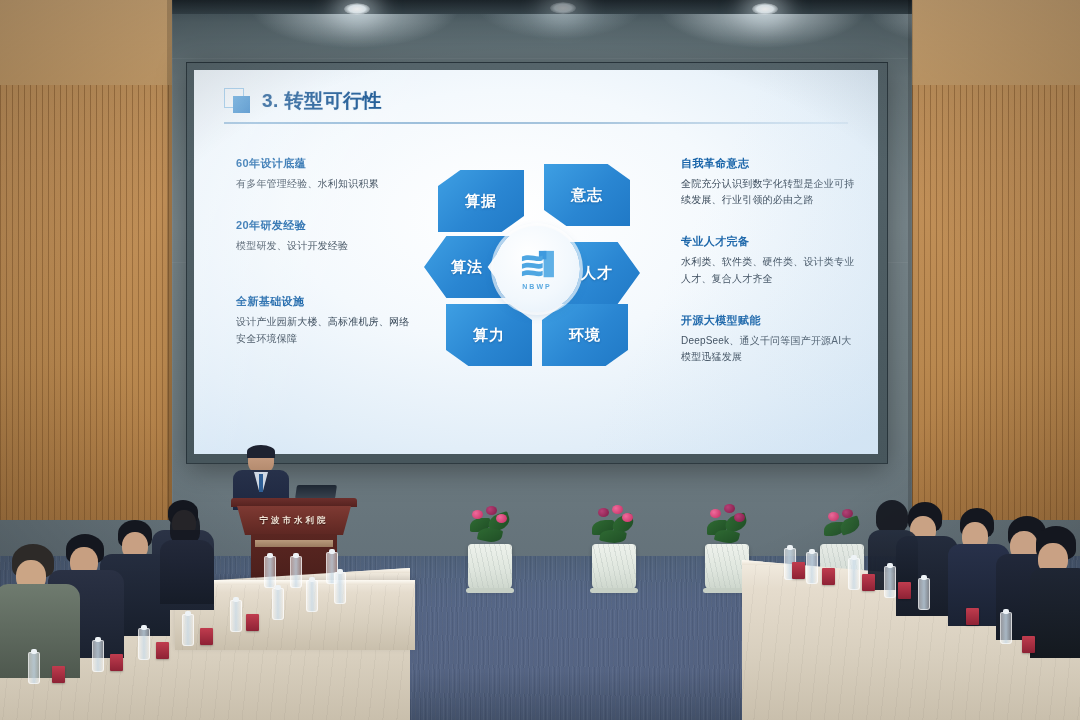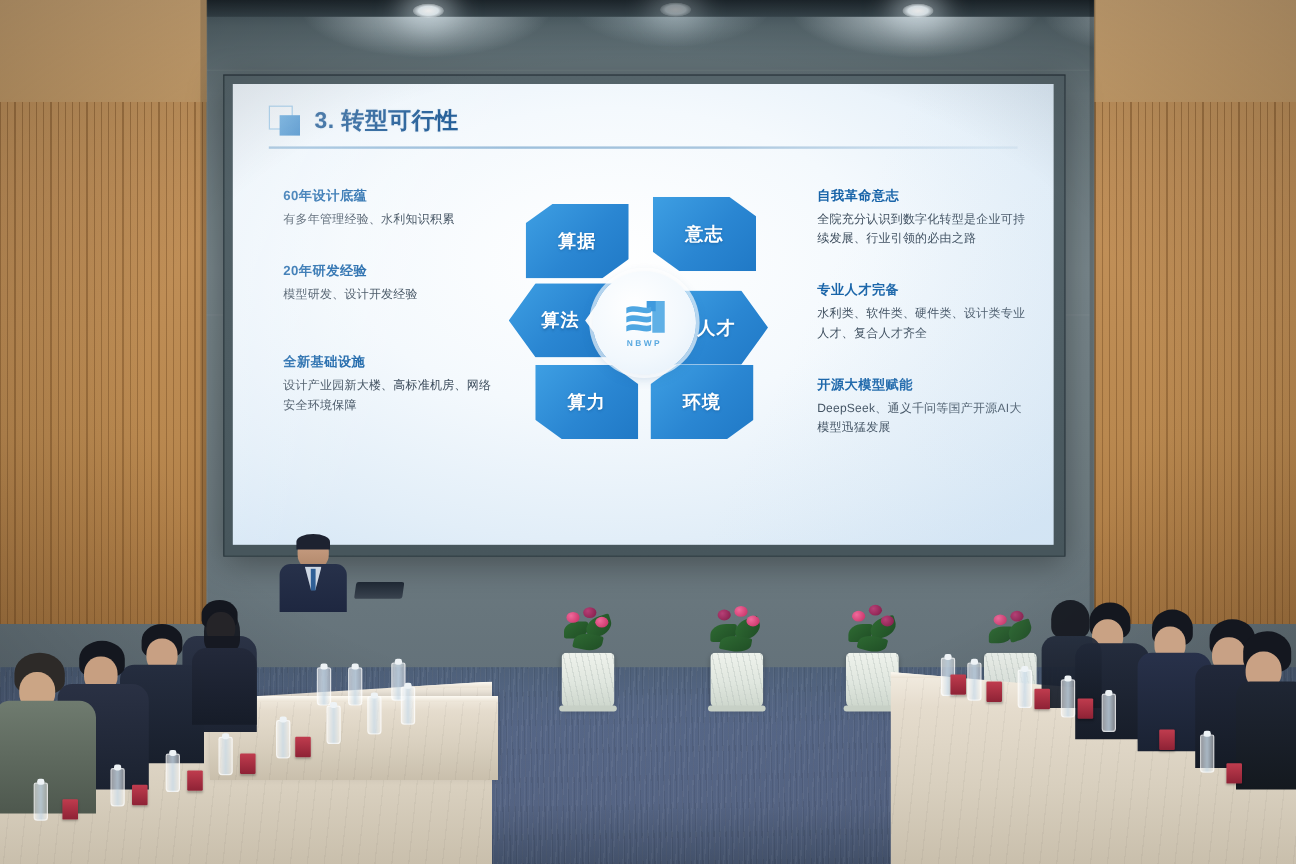--- a/index.html
+++ b/index.html
@@ -347,20 +347,28 @@
 
   <div class="presenter">
     <div class="p-head"></div>
     <div class="p-hair"></div>
     <div class="p-body"></div>
     <div class="p-shirt"></div>
     <div class="p-tie"></div>
   </div>
   <div class="laptop"></div>
 
+  <div class="podium">
+    <div class="podium-top"></div>
+    <div class="podium-face">
+      <span class="podium-text">宁波市水利院</span>
+    </div>
+    <div class="podium-shaft"></div>
+    <div class="podium-band"></div>
+  </div>
 
   <div class="carpet"></div>
 
   <div class="planter" style="left:468px;top:500px;height:90px;">
     <div class="foliage">
       <div class="leaf" style="left:6px;top:14px;width:20px;height:14px;"></div>
       <div class="leaf" style="left:24px;top:10px;width:22px;height:16px;transform:rotate(-18deg);"></div>
       <div class="leaf" style="left:14px;top:24px;width:24px;height:14px;transform:rotate(12deg);"></div>
       <div class="bloom" style="left:8px;top:6px;"></div>
       <div class="bloom dk" style="left:22px;top:2px;"></div>

